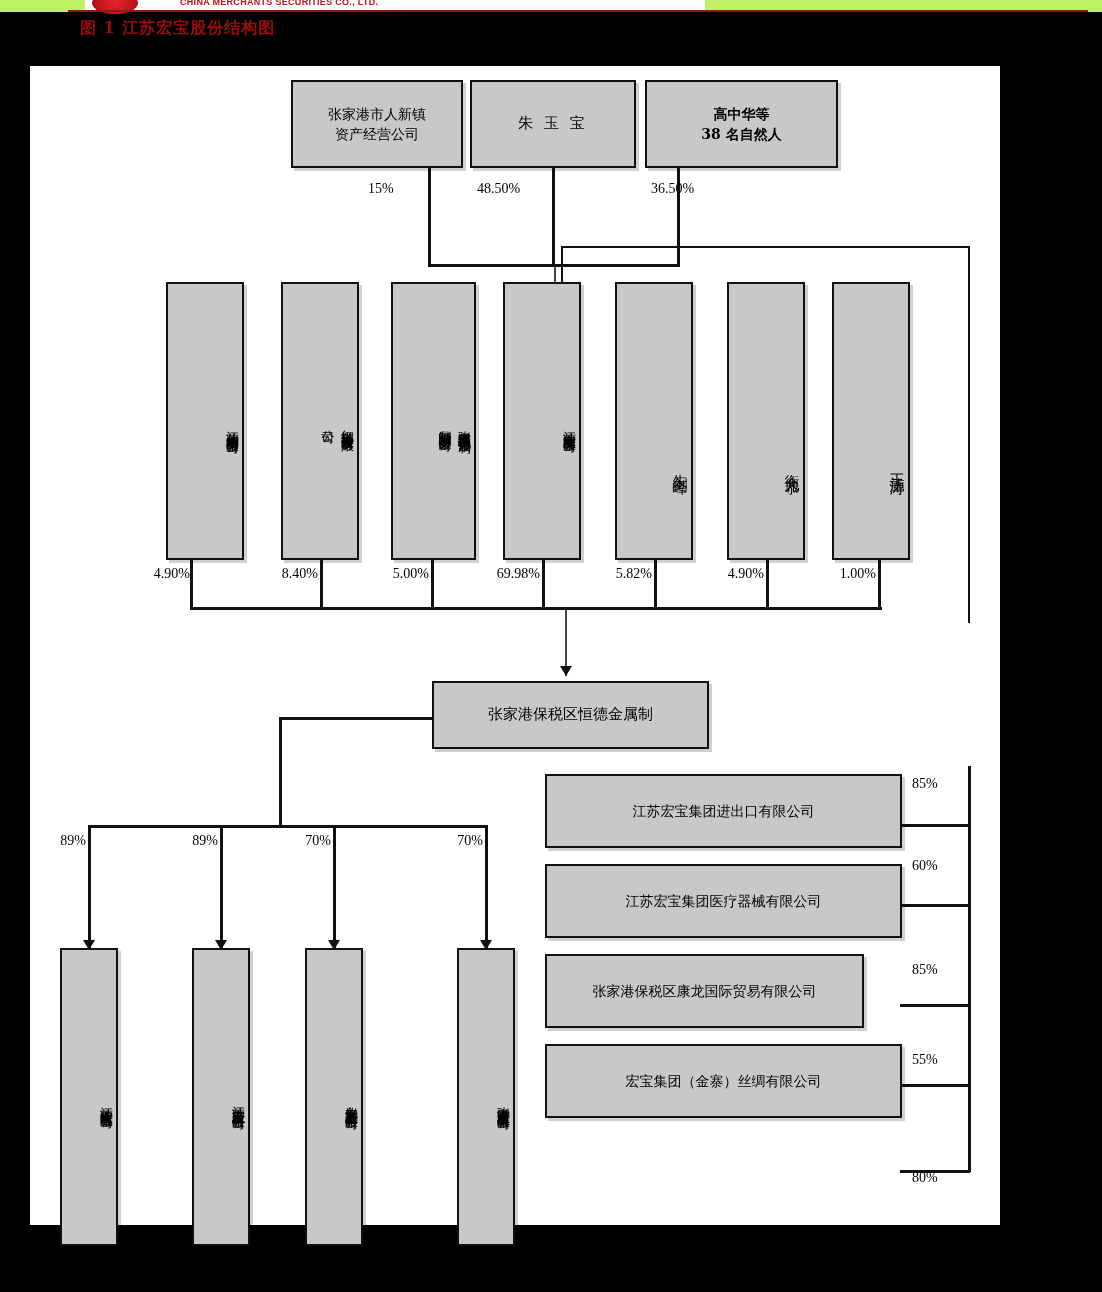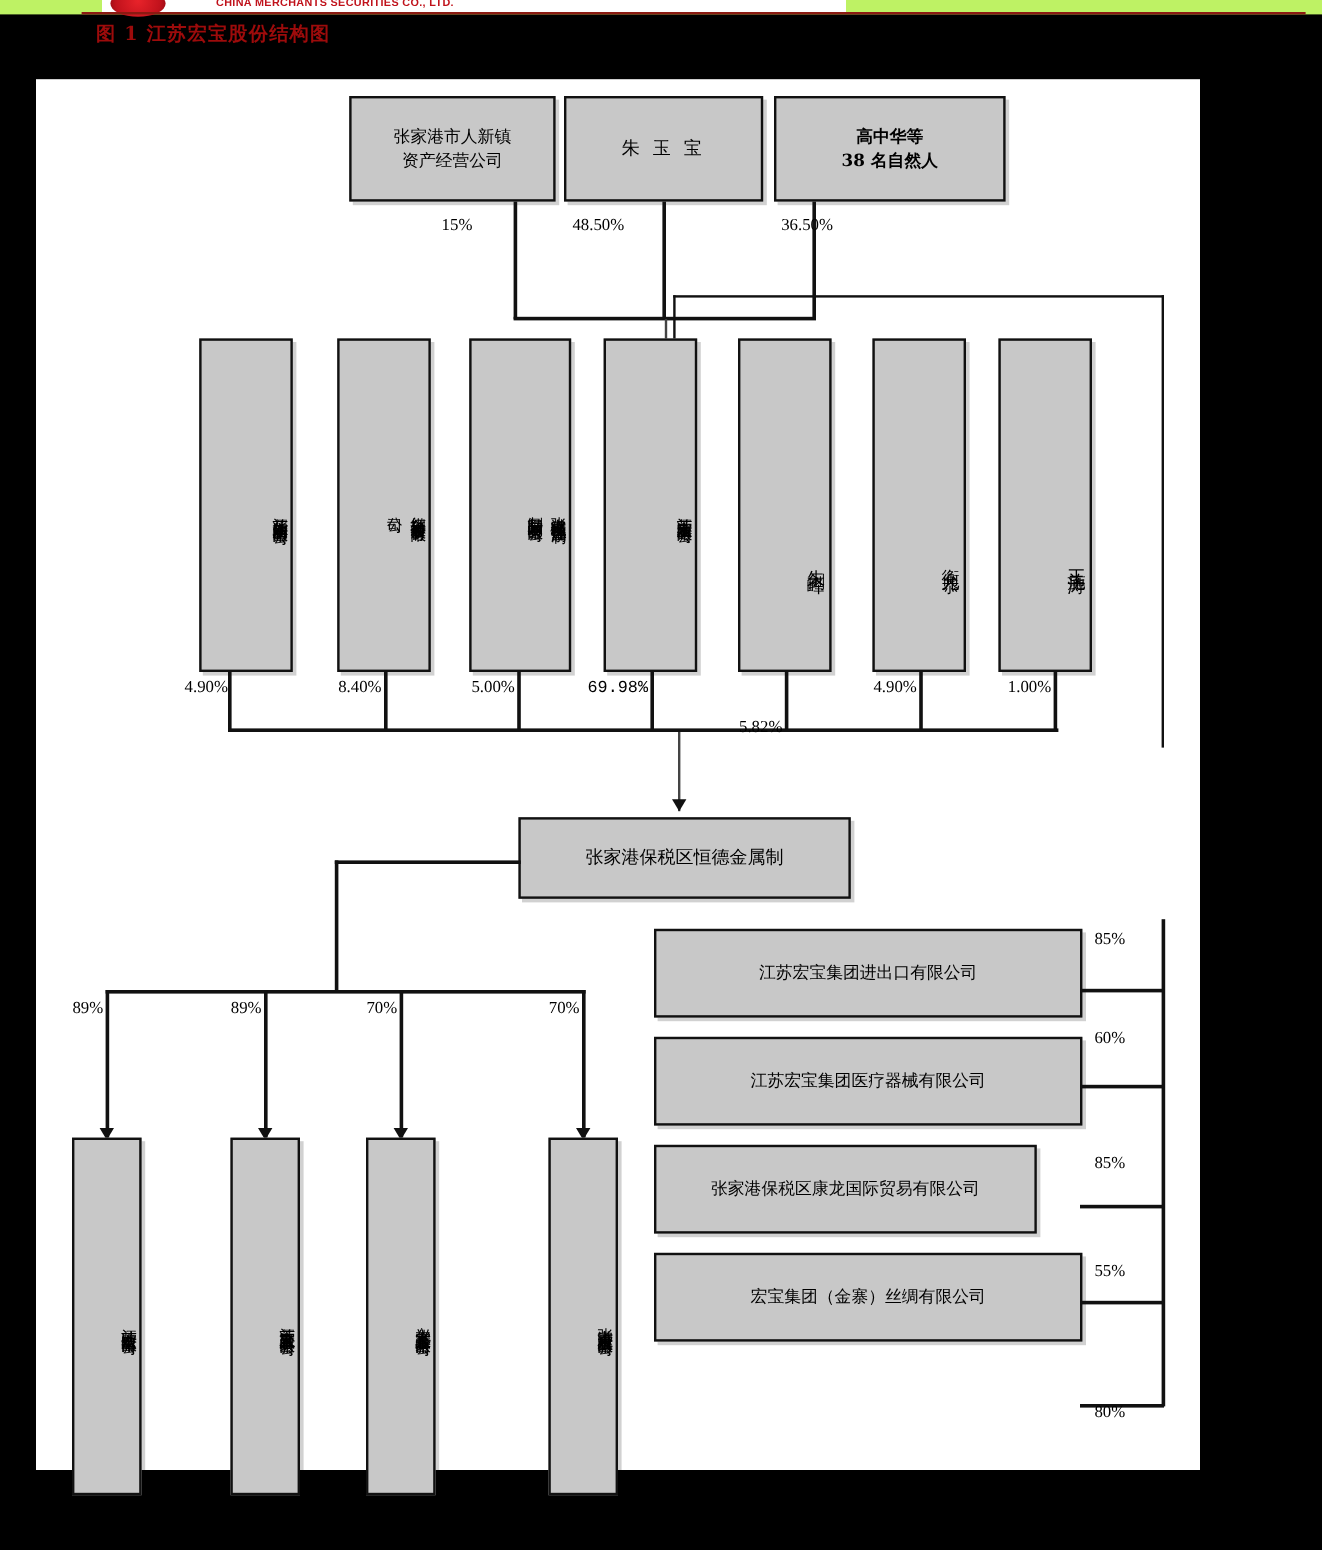--- a/index.html
+++ b/index.html
@@ -123,22 +123,22 @@
   <div class="ln lnv" style="left:401px;top:494px;width:3px;height:50px;"></div>
   <div class="ln lnv" style="left:512px;top:494px;width:3px;height:50px;"></div>
   <div class="ln lnv" style="left:624px;top:494px;width:3px;height:50px;"></div>
   <div class="ln lnv" style="left:736px;top:494px;width:3px;height:50px;"></div>
   <div class="ln lnv" style="left:848px;top:494px;width:3px;height:50px;"></div>
   <div class="ln lnh" style="left:160px;top:541px;width:692px;height:3px;"></div>
 
   <div class="pct r" style="left:108px;top:500px;width:52px;">4.90%</div>
   <div class="pct r" style="left:234px;top:500px;width:54px;">8.40%</div>
   <div class="pct r" style="left:345px;top:500px;width:54px;">5.00%</div>
-  <div class="pct r" style="left:448px;top:500px;width:62px;font-family:Liberation Mono, monospace;">69.98%</div>
-  <div class="pct r" style="left:568px;top:500px;width:54px;margin-top:33px;">5.82%</div>
+  <div class="pct r" style="left:448px;top:500px;width:62px;">69.98%</div>
+  <div class="pct r" style="left:568px;top:500px;width:54px;">5.82%</div>
   <div class="pct r" style="left:680px;top:500px;width:54px;">4.90%</div>
   <div class="pct r" style="left:792px;top:500px;width:54px;">1.00%</div>
 
   <div class="ln lnv-thin" style="left:535px;top:544px;width:2px;height:66px;"></div>
   <div class="arrow-d" style="left:530px;top:600px;"></div>
 
   <div class="node hz" style="left:402px;top:615px;width:277px;height:68px;font-size:15px;">
     <span>张家港保税区恒德金属制</span>
   </div>
 

